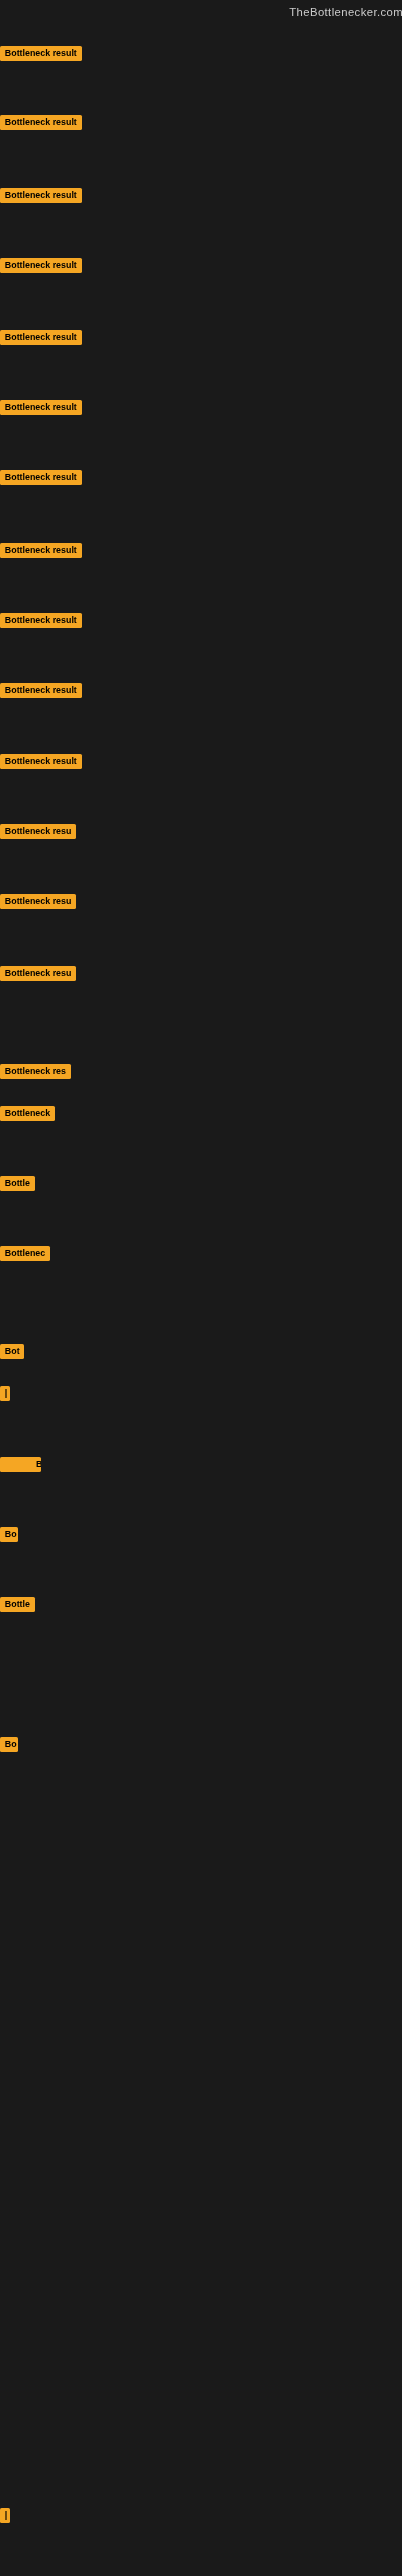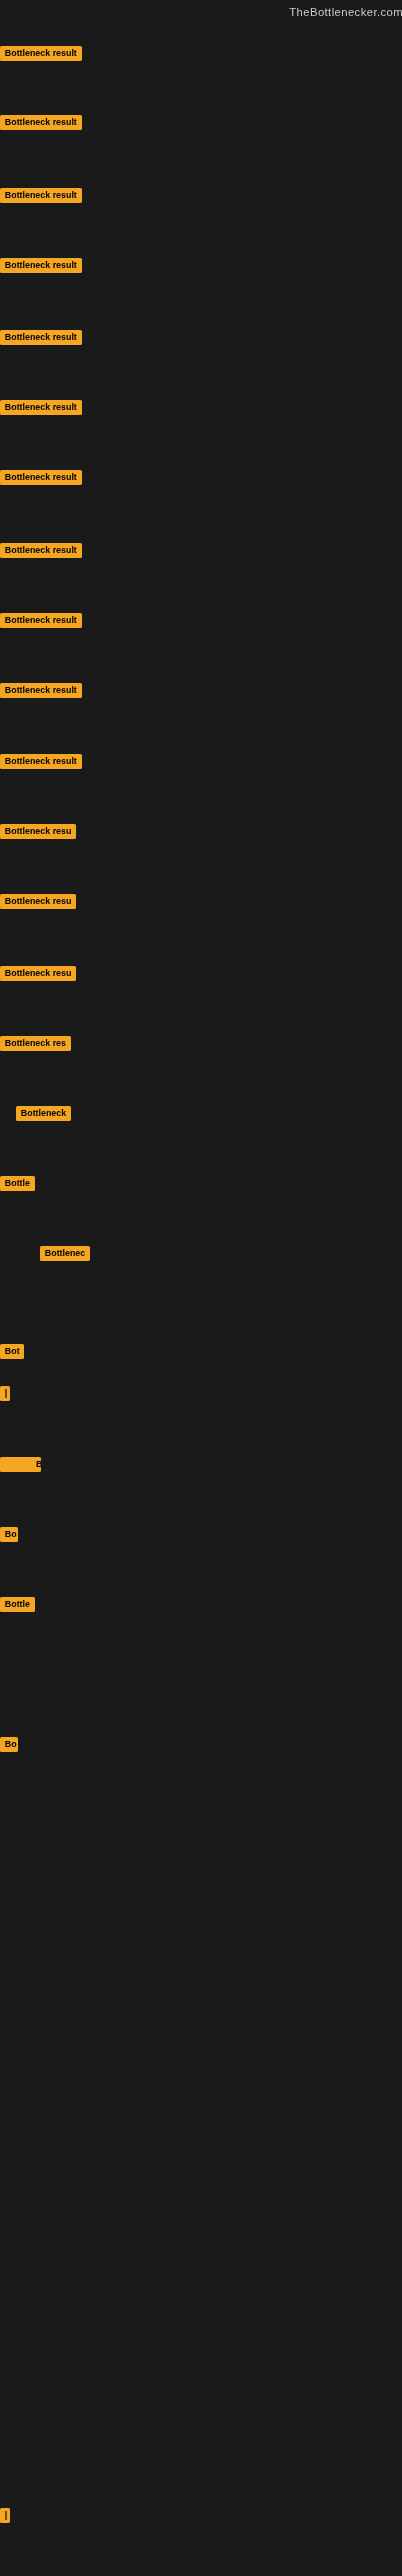--- a/index.html
+++ b/index.html
@@ -50,24 +50,24 @@
     <div class="badge-container" style="top: 330px; left: 0px;"><span class="bottleneck-badge" style="max-width: 121px;">Bottleneck result</span></div>
     <div class="badge-container" style="top: 400px; left: 0px;"><span class="bottleneck-badge" style="max-width: 117px;">Bottleneck result</span></div>
     <div class="badge-container" style="top: 470px; left: 0px;"><span class="bottleneck-badge" style="max-width: 119px;">Bottleneck result</span></div>
     <div class="badge-container" style="top: 543px; left: 0px;"><span class="bottleneck-badge" style="max-width: 121px;">Bottleneck result</span></div>
     <div class="badge-container" style="top: 613px; left: 0px;"><span class="bottleneck-badge" style="max-width: 117px;">Bottleneck result</span></div>
     <div class="badge-container" style="top: 683px; left: 0px;"><span class="bottleneck-badge" style="max-width: 114px;">Bottleneck result</span></div>
     <div class="badge-container" style="top: 754px; left: 0px;"><span class="bottleneck-badge" style="max-width: 113px;">Bottleneck result</span></div>
     <div class="badge-container" style="top: 824px; left: 0px;"><span class="bottleneck-badge" style="max-width: 103px;">Bottleneck resu</span></div>
     <div class="badge-container" style="top: 894px; left: 0px;"><span class="bottleneck-badge" style="max-width: 98px;">Bottleneck resu</span></div>
     <div class="badge-container" style="top: 966px; left: 0px;"><span class="bottleneck-badge" style="max-width: 93px;">Bottleneck resu</span></div>
-    <div class="badge-container" style="top: 1036px; left: 0px;"><span class="bottleneck-badge" style="max-width: 89px;">Bottleneck res</span></div>
-    <div class="badge-container" style="top: 1106px; left: 16px; text-decoration: underline;"><span class="bottleneck-badge" style="max-width: 68px;">Bottleneck</span></div>
+    <div class="badge-container" style="top: 1036px; left: 0px;"><span class="bottleneck-badge" style="max-width: 89px; margin-top: 28px;">Bottleneck res</span></div>
+    <div class="badge-container" style="top: 1106px; left: 0px; text-decoration: underline;"><span class="bottleneck-badge" style="max-width: 68px;">Bottleneck</span></div>
     <div class="badge-container" style="top: 1176px; left: 0px;"><span class="bottleneck-badge" style="max-width: 42px;">Bottle</span></div>
-    <div class="badge-container" style="top: 1246px; left: 0px; padding-left: 40px;"><span class="bottleneck-badge" style="max-width: 58px;">Bottlenec</span></div>
+    <div class="badge-container" style="top: 1246px; left: 0px;"><span class="bottleneck-badge" style="max-width: 58px;">Bottlenec</span></div>
     <div class="badge-container" style="top: 1316px; left: 0px;"><span class="bottleneck-badge" style="max-width: 26px; margin-top: 28px;">Bot</span></div>
     <div class="badge-container" style="top: 1386px; left: 0px;"><span class="bottleneck-badge" style="max-width: 6.4px;">|</span></div>
     <div class="badge-container" style="top: 1457px; left: 0px;"><span class="bottleneck-badge" style="max-width: 31px; padding-left: 36px;">Bott</span></div>
     <div class="badge-container" style="top: 1527px; left: 0px;"><span class="bottleneck-badge" style="max-width: 17.7px;">Bo</span></div>
     <div class="badge-container" style="top: 1597px; left: 0px;"><span class="bottleneck-badge" style="max-width: 42px;">Bottle</span></div>
     <div class="badge-container" style="top: 1737px; left: 0px;"><span class="bottleneck-badge" style="max-width: 17.7px;">Bo</span></div>
     <div class="badge-container" style="top: 2508px; left: 0px;"><span class="bottleneck-badge" style="max-width: 6.4px;">|</span></div>
   </div>
 
 

